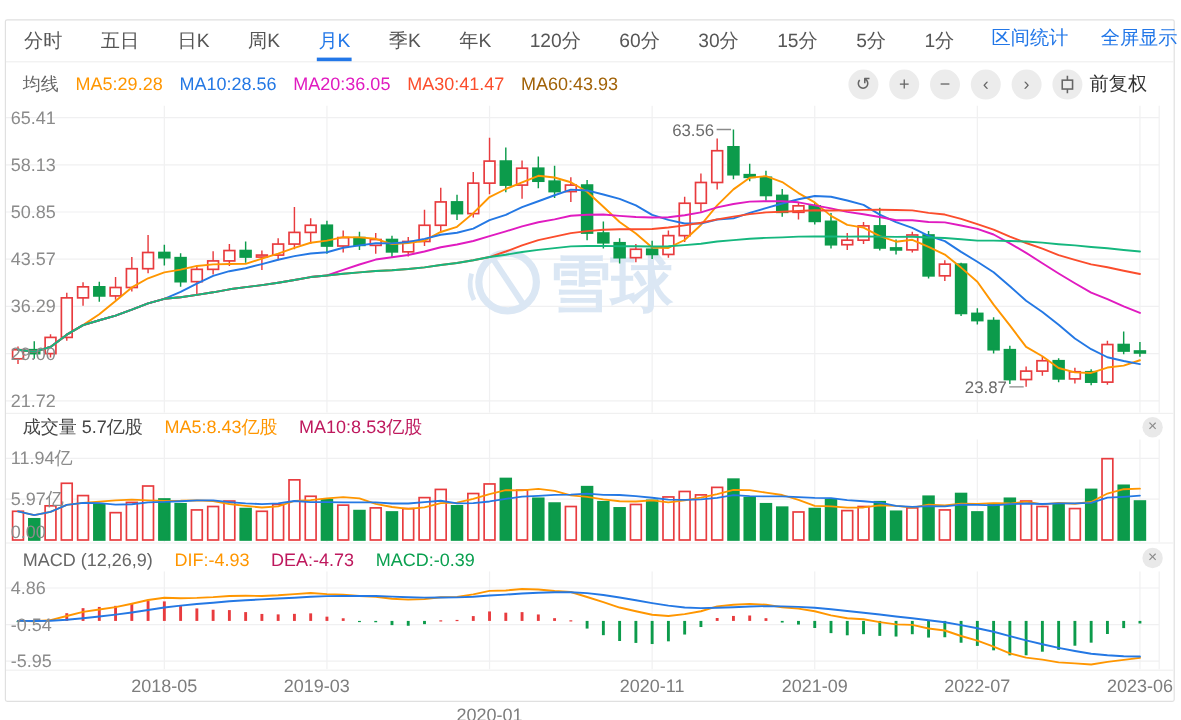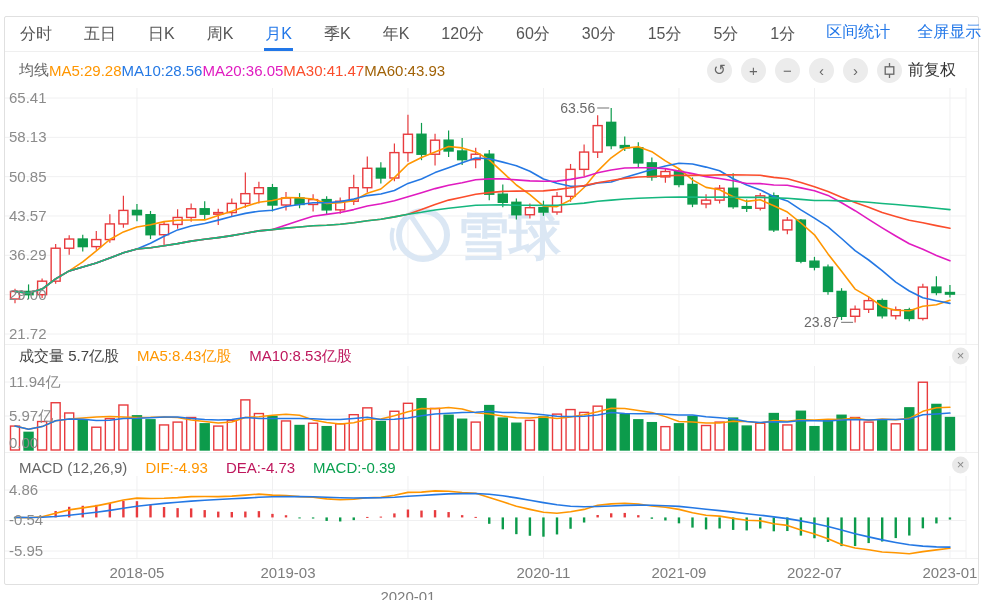--- a/index.html
+++ b/index.html
@@ -5,21 +5,21 @@
   *{box-sizing:border-box;margin:0;padding:0}
   html,body{width:984px;height:600px;background:#fff;font-family:"Liberation Sans",sans-serif;overflow:hidden;position:relative}
   .app{position:absolute;left:4px;top:16px;width:975px;height:569px;border:1px solid #e0e0e0;border-radius:2px;background:#fff}
   .tabbar{display:flex;align-items:flex-end;height:35px;padding:0 0 0 14px;border-bottom:1px solid #efefef;font-size:16px;color:#565656}
   .tab{margin-right:30px;padding:6px 1px 3px;border-bottom:3px solid transparent;cursor:pointer;white-space:nowrap}
   .tab.active{color:#2277e8;border-bottom-color:#2277e8}
   .tabbar-links{margin-left:auto;display:flex;gap:27px;color:#2277e8;padding:6px 20px 8px 0}
   .tabbar-links span{cursor:pointer;white-space:nowrap}
   .indicator-row{display:flex;align-items:center;height:36px;padding:0 10px 0 14px;font-size:15px;color:#666}
   #ma-items{display:flex}
-  .ma-item{white-space:nowrap}
+  .ma-item{margin-left:14px;white-space:nowrap}
   .controls{margin-left:auto;display:flex;align-items:center}
   .ctrl{width:25px;height:25px;border-radius:50%;background:#ececec;color:#666;display:flex;align-items:center;justify-content:center;font-size:15px;margin-left:9px;cursor:pointer;user-select:none}
   .adjust{margin:0 12px 0 6px;color:#333;font-size:16px;cursor:pointer;white-space:nowrap}
   .pane-header{position:relative;display:flex;align-items:flex-end;padding:0 14px;font-size:15px;border-top:1px solid #f0f0f0;color:#444}
   #vol-header{height:22px}
   #macd-header{height:24px}
   .ph-item{margin-right:18px;white-space:nowrap}
   .c-orange{color:#ff9600}
   .c-blue{color:#be185d}
   .c-green{color:#0aa04f}
@@ -485,21 +485,21 @@
       </g>
       <g>
         <text x="4" y="19" fill="#8b8b8b" font-size="15">4.86</text>
         <text x="4" y="49.47178538390379" fill="#8b8b8b" font-size="15">-0.54</text>
         <text x="4" y="80" fill="#8b8b8b" font-size="15">-5.95</text>
       </g>
     </svg>
 
   <div class="dates-row" id="dates-row">
       <span class="xlabel" style="left: 131.95px;">2018-05</span>
-      <span class="xlabel" style="left: 283px;">2019-03</span>
+      <span class="xlabel" style="left: 259px;">2019-03</span>
       <span class="xlabel" style="left: 402.95px; margin-top: 24px;">2020-01</span>
       <span class="xlabel" style="left: 538.45px;">2020-11</span>
       <span class="xlabel" style="left: 673.95px;">2021-09</span>
       <span class="xlabel" style="left: 809.45px;">2022-07</span>
-      <span class="xlabel" style="left: 944.95px;">2023-01</span>
+      <span class="xlabel" style="left: 944.95px;">2023-06</span>
     </div>
 
 </div>
 
 </body></html>

